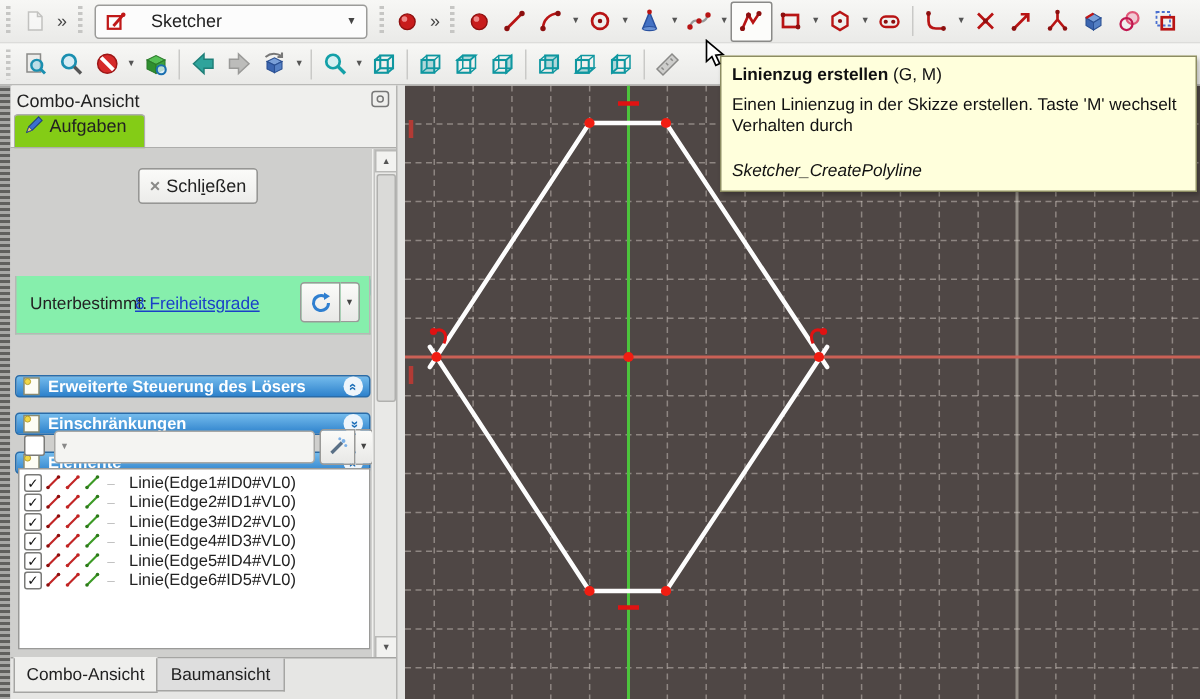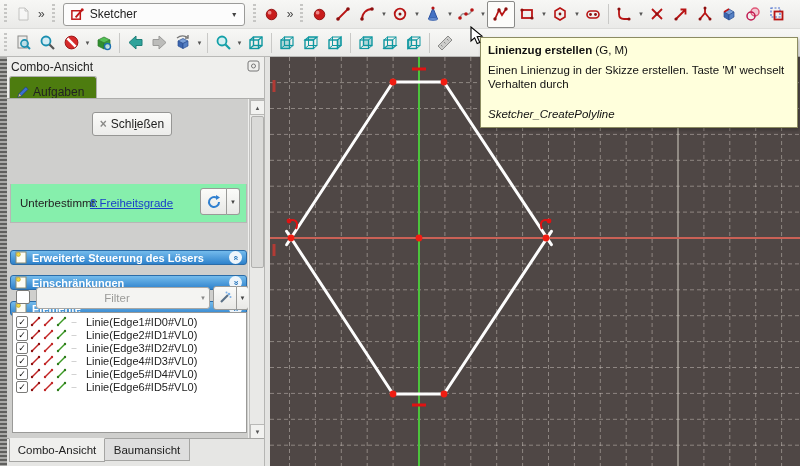--- a/index.html
+++ b/index.html
@@ -12,44 +12,44 @@
   #tb2{top:29px;height:27px;border-bottom:1px solid #b9b9b7;}
   .handle{width:7px;height:20px;margin:0 2px;
           background:repeating-linear-gradient(180deg,#c6c6c4 0 2px,transparent 2px 4px);
           background-size:3px 100%;background-repeat:no-repeat;background-position:2px 0;}
   .tb{width:24px;height:24px;display:flex;align-items:center;justify-content:center;flex:none;}
   .tb.active{background:#fcfcfa;border:1px solid #8a8a88;border-radius:2px;width:26px;height:25px;}
   .dd{width:9px;height:24px;display:flex;align-items:center;justify-content:center;
       font-size:6px;color:#555;flex:none;}
   .sep{width:1px;height:20px;background:#c9c9c7;margin:0 3px;flex:none;}
   .overflow{font-size:12px;color:#444;padding:0 3px;}
-  .combo{display:flex;align-items:center;gap:5px;height:21px;width:168px;margin:0 4px;
+  .combo{display:flex;align-items:center;gap:16px;height:21px;width:168px;margin:0 4px;
          background:#fcfcfc;border:1px solid #9b9b99;border-radius:3px;padding:0 6px;font-size:12px;text-align:center;}
   .combo .spacer{flex:1;}
   .combo .arrow{font-size:7px;color:#444;}
   .disabled{opacity:.45;}
   
   .tooltip{position:absolute;left:480px;top:37px;width:302px;background:#ffffdc;
            border:1px solid #8c8c62;padding:5px 7px 6px 7px;font-size:11.5px;line-height:14px;
            color:#111;z-index:60;box-shadow:1px 2px 3px rgba(0,0,0,.25);}
   .tooltip .t-title{font-weight:bold;}
   .tooltip .t-body{margin-top:6px;}
   .tooltip .t-cmd{margin-top:16px;font-style:italic;}
   #cursor{position:absolute;left:470px;top:26px;z-index:70;}
   
   #edge-strip{position:absolute;left:0;top:57px;width:7px;height:409px;
       background:repeating-linear-gradient(180deg,#a8a8a6 0 2px,#5f5f5d 2px 4px);border-right:1px solid #888;}
   #panel{position:absolute;left:7px;top:57px;width:257px;height:409px;background:#efefed;}
   #splitter{position:absolute;left:264px;top:57px;width:6px;height:409px;background:#e3e3e1;border-left:1px solid #b5b5b3;}
   .panel-title{position:absolute;left:0;top:0;right:0;height:19px;display:flex;align-items:center;
                padding-left:4px;font-size:12px;color:#222;}
   .float-btn{position:absolute;right:4px;top:3px;width:13px;height:12px;}
-  .doc-tab{position:absolute;left:2px;top:19px;width:80px;height:22px;background:#4d7c0f;
+  .doc-tab{position:absolute;left:2px;top:19px;width:80px;height:22px;background:#84cc16;
            border:1px solid #adadab;border-bottom:none;border-radius:3px 3px 0 0;
-           display:flex;align-items:flex-end;gap:4px;padding-left:6px;font-size:12px;}
+           display:flex;align-items:flex-start;gap:4px;padding-left:6px;font-size:12px;}
   .tabline{position:absolute;left:0;top:41px;right:0;height:1px;background:#adadab;}
   .task{position:absolute;left:0;top:42px;width:241px;height:339px;background:#cfcfcd;overflow:hidden;}
   .vscroll{position:absolute;left:242px;top:42px;width:15px;height:339px;background:#e9e9e7;border:1px solid #c2c2c0;}
   .vscroll .btn{position:absolute;left:0;width:13px;height:13px;background:#f2f2f0;border:1px solid #b9b9b7;
                 font-size:6px;color:#555;display:flex;align-items:center;justify-content:center;}
   .vscroll .thumb{position:absolute;left:1px;top:16px;width:11px;height:150px;background:#dadad8;
                   border:1px solid #b0b0ae;border-radius:2px;}
   .close-btn{position:absolute;left:85px;top:13px;width:78px;height:22px;background:linear-gradient(#fbfbf9,#ececea);
              border:1px solid #969694;border-radius:3px;display:flex;align-items:center;justify-content:center;
              gap:4px;font-size:12px;}
@@ -453,21 +453,20 @@
         </svg>
       <span class="sec-title">Elemente</span>
       <span class="coll">
           <span class="g">«</span>
         </span>
     </div>
 
     <div class="filter-row">
       <span class="checkbox" style="position:absolute;left:9px;top:5px"></span>
       <span class="filter-combo">
-        <span class="ph">Filter</span>
         <span class="fa">▼</span>
       </span>
       <span class="wand-btn">
         <span class="ic">
             <svg width="14" height="14" viewBox="0 0 14 14">
               <path d="M3 11 L10 4" stroke="#5a7086" stroke-width="2.2"></path>
               <circle cx="11" cy="3" r="1.3" fill="#7ab0e8"></circle>
               <circle cx="12.5" cy="6" r="1" fill="#7ab0e8"></circle>
               <circle cx="8.5" cy="1.5" r="1" fill="#7ab0e8"></circle>
             </svg>

